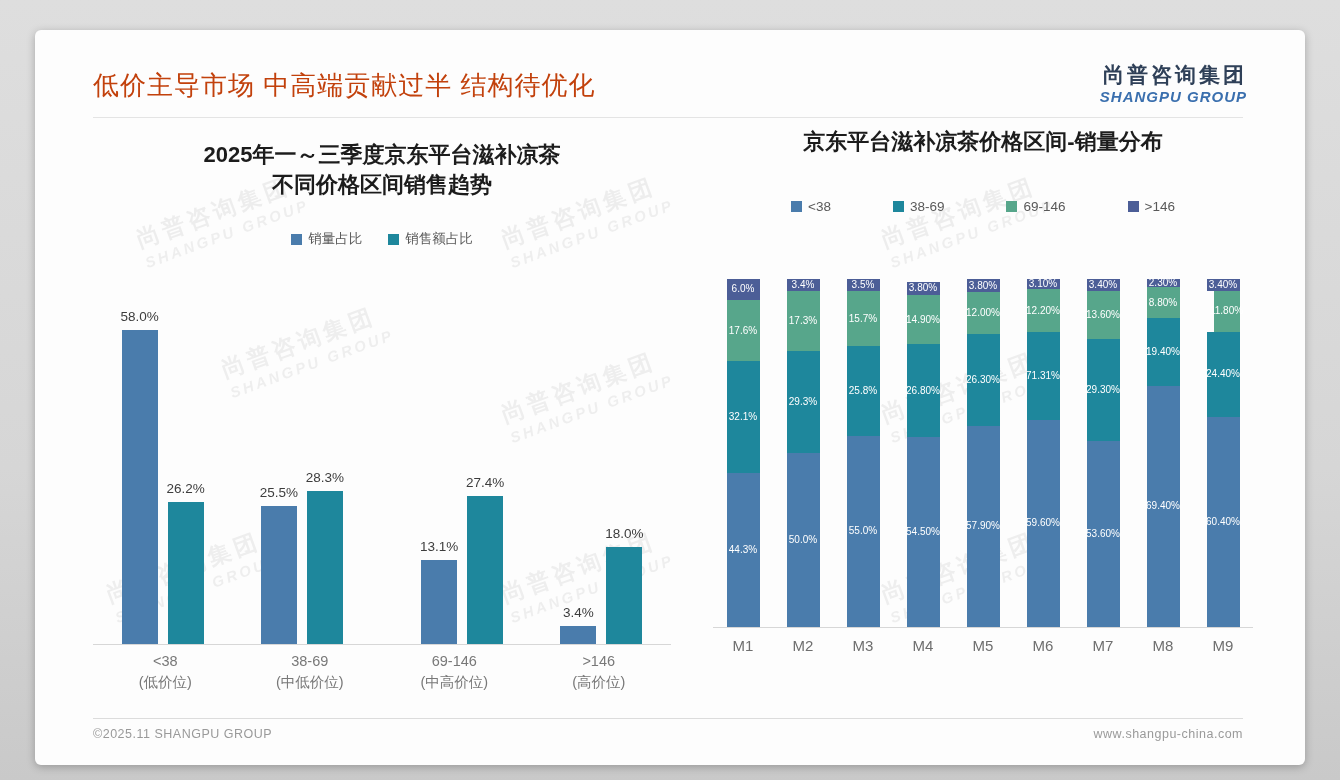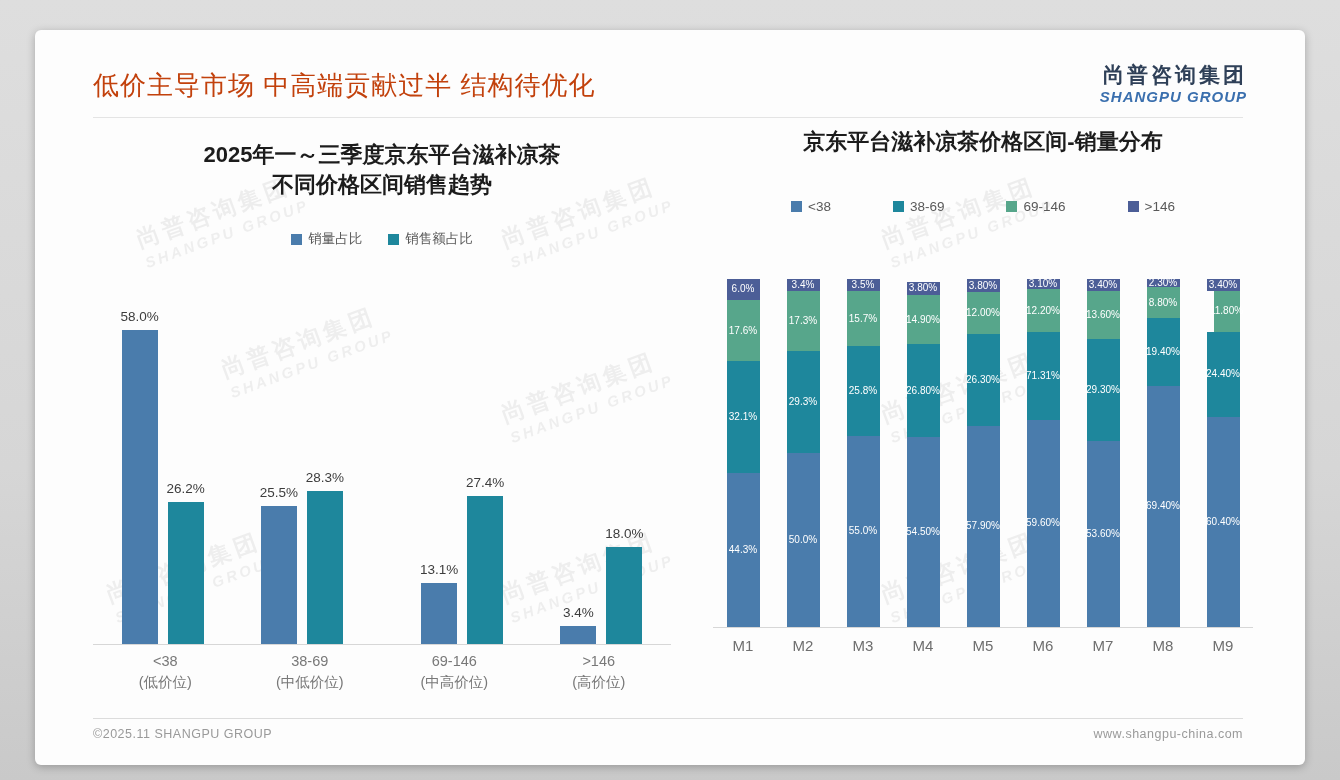--- a/index.html
+++ b/index.html
@@ -141,21 +141,21 @@
             </div>
             <div class="lpair">
               <div class="lbar" style="background: rgb(74, 124, 172); height: 138px;">
                 <div class="lval">25.5%</div>
               </div>
               <div class="lbar" style="background: rgb(30, 135, 156); height: 153px;">
                 <div class="lval">28.3%</div>
               </div>
             </div>
             <div class="lpair">
-              <div class="lbar" style="background: rgb(74, 124, 172); height: 61px; margin-left: 21px;">
+              <div class="lbar" style="background: rgb(74, 124, 172); height: 84px; margin-left: 21px;">
                 <div class="lval">13.1%</div>
               </div>
               <div class="lbar" style="background: rgb(30, 135, 156); height: 148px;">
                 <div class="lval">27.4%</div>
               </div>
             </div>
             <div class="lpair">
               <div class="lbar" style="background: rgb(74, 124, 172); height: 18px;">
                 <div class="lval">3.4%</div>
               </div>

